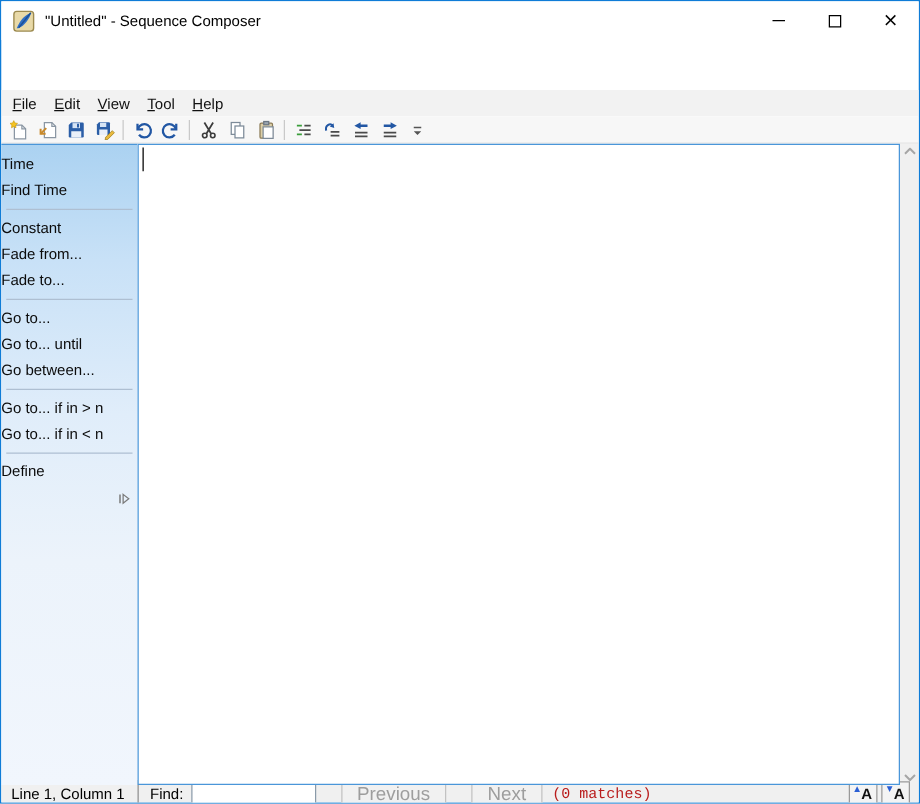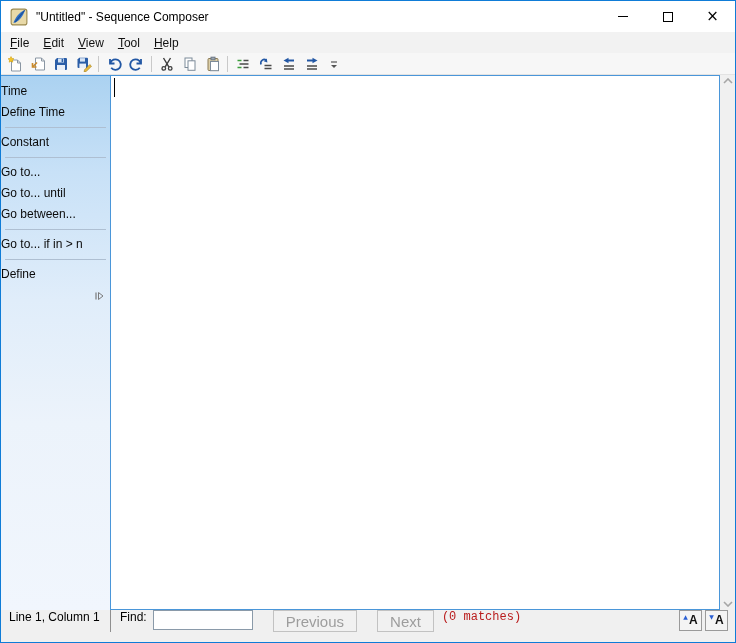--- a/index.html
+++ b/index.html
@@ -15,21 +15,21 @@
   
   .titlebar{height:31px;background:#fff;display:flex;align-items:center;flex:0 0 auto;}
   .app-icon{width:18px;height:18px;margin:0 8px 0 9px;flex:0 0 auto;}
   .title-text{font-size:12px;color:#000;white-space:nowrap;}
   .tb-spacer{flex:1;}
   .win-btn{width:45px;height:31px;display:flex;align-items:center;justify-content:center;}
   .min-glyph{width:10px;height:1px;background:#000;display:block;}
   .max-glyph{width:10px;height:10px;border:1px solid #000;display:block;}
   .close-glyph{font-size:15px;line-height:1;color:#000;font-family:"DejaVu Sans",sans-serif;}
   
-  .menubar{height:21px;background:#f2f2f2;display:flex;align-items:center;padding-left:2px;flex:0 0 auto;}
+  .menubar{height:21px;background:#f2f2f2;display:flex;align-items:center;padding-left:2px;flex:0 0 auto;margin-top:40px;}
   .menu-item{font-size:12px;padding:2px 7px;cursor:default;color:#111;}
   .menu-item .accel{text-decoration:underline;}
   
   .toolbar{height:22px;background:#f7f7f7;border-bottom:1px solid #e3e3e3;display:flex;align-items:center;padding-left:2px;flex:0 0 auto;}
   .tool-btn{width:23px;height:21px;display:flex;align-items:center;justify-content:center;border:1px solid transparent;}
   .tool-btn svg{width:16px;height:16px;display:block;}
   .tool-sep{width:1px;height:16px;background:#c9c9c9;margin:0 3px;}
   .overflow-btn{width:14px;height:21px;display:flex;align-items:center;justify-content:center;margin-left:4px;}
   
   .content{flex:1;display:flex;min-height:0;}
@@ -42,21 +42,21 @@
   .sb-item{height:21px;line-height:21px;color:#0b0b0b;cursor:default;white-space:nowrap;}
   .sb-sep{border-top:1px solid #aebfd2;margin:4px 4px;}
   .sb-collapse{display:flex;justify-content:flex-end;padding:6px 6px 0 0;}
   .editor{
     flex:1;background:#fff;border:1px solid #4a96d9;position:relative;
   }
   .caret{position:absolute;left:3px;top:2px;width:1px;height:19px;background:#000;animation:blink 1.1s steps(1) infinite;}
   @keyframes blink{50%{opacity:0;}}
   .scrollbar{width:15px;flex:0 0 auto;background:#f0f0f0;display:flex;flex-direction:column;justify-content:space-between;align-items:center;padding:3px 0;}
   
-  .statusbar{height:32px;background:#f0f0f0;display:flex;font-size:12px;flex:0 0 auto;}
+  .statusbar{height:14px;background:#f0f0f0;display:flex;align-items:center;font-size:12px;flex:0 0 auto;}
   .status-pos{width:109px;padding-left:8px;flex:0 0 auto;}
   .status-sep{width:1px;height:22px;background:#8f8f8f;flex:0 0 auto;}
   .find-label{margin:0 6px 0 9px;}
   .find-input{width:100px;height:20px;border:1px solid #8a9aa9;background:#fff;font-size:12px;padding:0 3px;font-family:"Liberation Sans",sans-serif;outline:none;}
   .nav-btn{height:22px;border:1px solid #c2c2c2;background:#f1f1f1;color:#9d9d9d;font-size:15px;padding:0 12px;margin-left:20px;font-family:"Liberation Sans",sans-serif;}
   .matches{margin-left:8px;color:#b91c1c;font-family:Liberation Mono, monospace;}
   .sb-fill{flex:1;}
   .zoom-btn{width:23px;height:21px;border:1px solid #9a9a9a;background:#f4f4f4;display:flex;align-items:flex-start;justify-content:center;margin-right:3px;padding-top:2px;}
   .zoom-btn .tri{font-size:6px;color:#2a5fd4;line-height:8px;margin-right:1px;font-family:"DejaVu Sans",sans-serif;}
   .zoom-btn .A{font-size:12px;font-weight:bold;color:#111;line-height:14px;}
@@ -195,29 +195,32 @@
         <path d="M3 4h6" stroke="#555" stroke-width="1.2"></path>
         <polygon points="3,7 9,7 6,10" fill="#555"></polygon>
       </svg>
     </div>
   </div>
 
   <div class="content">
 
     <div class="sidebar">
       <div class="sb-item">Time</div>
-      <div class="sb-item">Define Time</div>
+      <div class="sb-item">Find Time</div>
       <div class="sb-sep"></div>
       <div class="sb-item">Constant</div>
+      <div class="sb-item">Fade from...</div>
+      <div class="sb-item">Fade to...</div>
       <div class="sb-sep"></div>
       <div class="sb-item">Go to...</div>
       <div class="sb-item">Go to... until</div>
       <div class="sb-item">Go between...</div>
       <div class="sb-sep"></div>
       <div class="sb-item">Go to... if in &gt; n</div>
+      <div class="sb-item">Go to... if in &lt; n</div>
       <div class="sb-sep"></div>
       <div class="sb-item">Define</div>
       <div class="sb-collapse">
         <svg width="10" height="10" viewBox="0 0 10 10">
           <path d="M2 1.5v7" stroke="#7a7a7a" stroke-width="1.2"></path>
           <polygon points="4.5,1.5 9,5 4.5,8.5" fill="none" stroke="#7a7a7a" stroke-width="1"></polygon>
         </svg>
       </div>
     </div>
 

